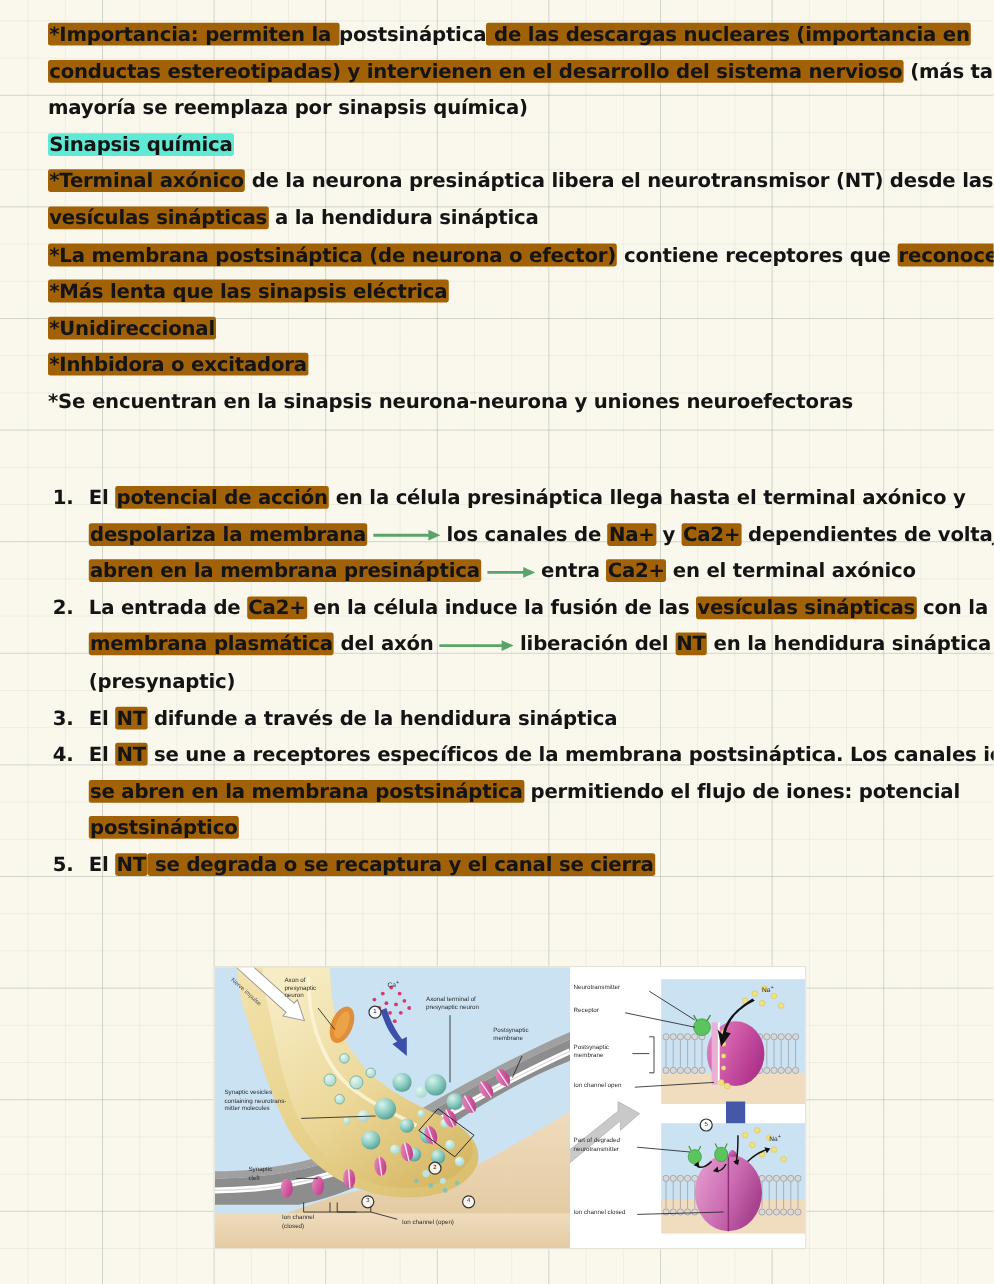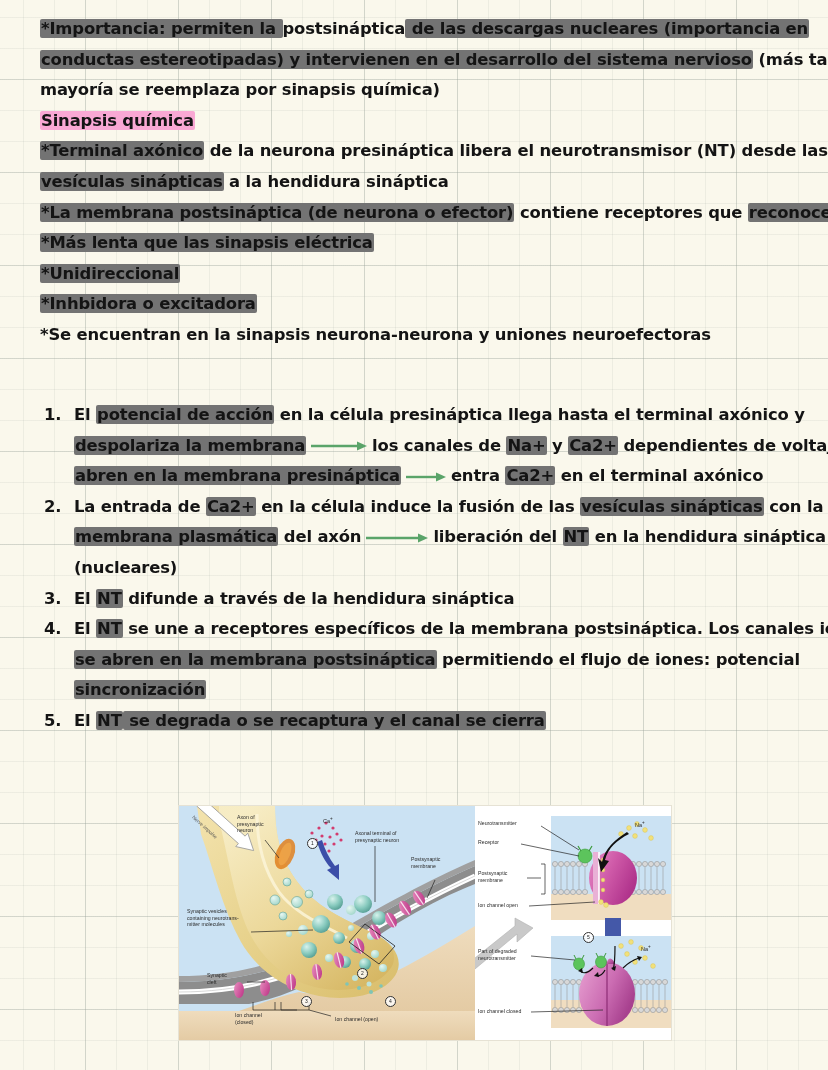--- a/index.html
+++ b/index.html
@@ -24,22 +24,22 @@
 
   .notes{
     position:absolute;left:40px;top:14px;width:792px;
     font-size:16.4px;
     line-height:30.6px;
     color:#141414;
     font-weight:700;
     letter-spacing:-0.15px;
   }
   .line{white-space:nowrap;}
-  .hl{ background:#737373; border-radius:2px; padding:0 1px; box-decoration-break:clone;-webkit-box-decoration-break:clone;}
-  .hlg{ background:#f9a8d4; border-radius:2px; padding:0 1px; box-decoration-break:clone;-webkit-box-decoration-break:clone;}
+  .hl{ background:#a16207; border-radius:2px; padding:0 1px; box-decoration-break:clone;-webkit-box-decoration-break:clone;}
+  .hlg{ background:#5eead4; border-radius:2px; padding:0 1px; box-decoration-break:clone;-webkit-box-decoration-break:clone;}
   .plain{}
 
   
   .olist{
     position:absolute;left:44px;top:400px;width:790px;
     font-size:16.4px;color:#141414;font-weight:700;letter-spacing:-0.15px;
   }
   .li{display:flex;align-items:flex-start;margin-bottom:0px;}
   .li .num{width:30px;flex:0 0 30px;text-align:left;line-height:30.6px;}
   .li .body{flex:1;line-height:30.6px;}
@@ -104,35 +104,35 @@
         </div>
       </div>
       <div class="li">
         <div class="num">2.</div>
         <div class="body">
           <div class="line"><span class="plain">La&nbsp;entrada&nbsp;de&nbsp;</span><span class="hl">Ca2+</span><span class="plain">&nbsp;en&nbsp;la&nbsp;célula&nbsp;induce&nbsp;la&nbsp;fusión&nbsp;de&nbsp;las&nbsp;</span><span class="hl">vesículas&nbsp;sinápticas</span><span class="plain">&nbsp;con&nbsp;la</span></div>
           <div class="line"><span class="hl">membrana&nbsp;plasmática</span><span class="plain">&nbsp;del&nbsp;axón</span><span class="arrow"><svg width="62" height="14" viewBox="0 0 62 14">
                 <path d="M0,7 L53,7" stroke="#5aa469" stroke-width="2.4" fill="none"></path>
                 <path d="M52,2.5 L62,7 L52,11.5 Z" fill="#5aa469"></path>
               </svg></span><span class="plain">liberación&nbsp;del&nbsp;</span><span class="hl">NT</span><span class="plain">&nbsp;en&nbsp;la&nbsp;hendidura&nbsp;sináptica</span></div>
-          <div class="line"><span class="plain">(nucleares)</span></div>
+          <div class="line"><span class="plain">(presynaptic)</span></div>
         </div>
       </div>
       <div class="li">
         <div class="num">3.</div>
         <div class="body">
           <div class="line"><span class="plain">El&nbsp;</span><span class="hl">NT</span><span class="plain">&nbsp;difunde&nbsp;a&nbsp;través&nbsp;de&nbsp;la&nbsp;hendidura&nbsp;sináptica</span></div>
         </div>
       </div>
       <div class="li">
         <div class="num">4.</div>
         <div class="body">
           <div class="line"><span class="plain">El&nbsp;</span><span class="hl">NT</span><span class="plain">&nbsp;se&nbsp;une&nbsp;a&nbsp;receptores&nbsp;específicos&nbsp;de&nbsp;la&nbsp;membrana&nbsp;postsináptica.&nbsp;Los&nbsp;canales&nbsp;iónicos</span></div>
           <div class="line"><span class="hl">se&nbsp;abren&nbsp;en&nbsp;la&nbsp;membrana&nbsp;postsináptica</span><span class="plain">&nbsp;permitiendo&nbsp;el&nbsp;flujo&nbsp;de&nbsp;iones:&nbsp;potencial</span></div>
-          <div class="line"><span class="hl">sincronización</span></div>
+          <div class="line"><span class="hl">postsináptico</span></div>
         </div>
       </div>
       <div class="li">
         <div class="num">5.</div>
         <div class="body">
           <div class="line"><span class="plain">El&nbsp;</span><span class="hl">NT</span><span class="hl">&nbsp;se&nbsp;degrada&nbsp;o&nbsp;se&nbsp;recaptura&nbsp;y&nbsp;el&nbsp;canal&nbsp;se&nbsp;cierra</span></div>
         </div>
       </div>
     </div>
 

